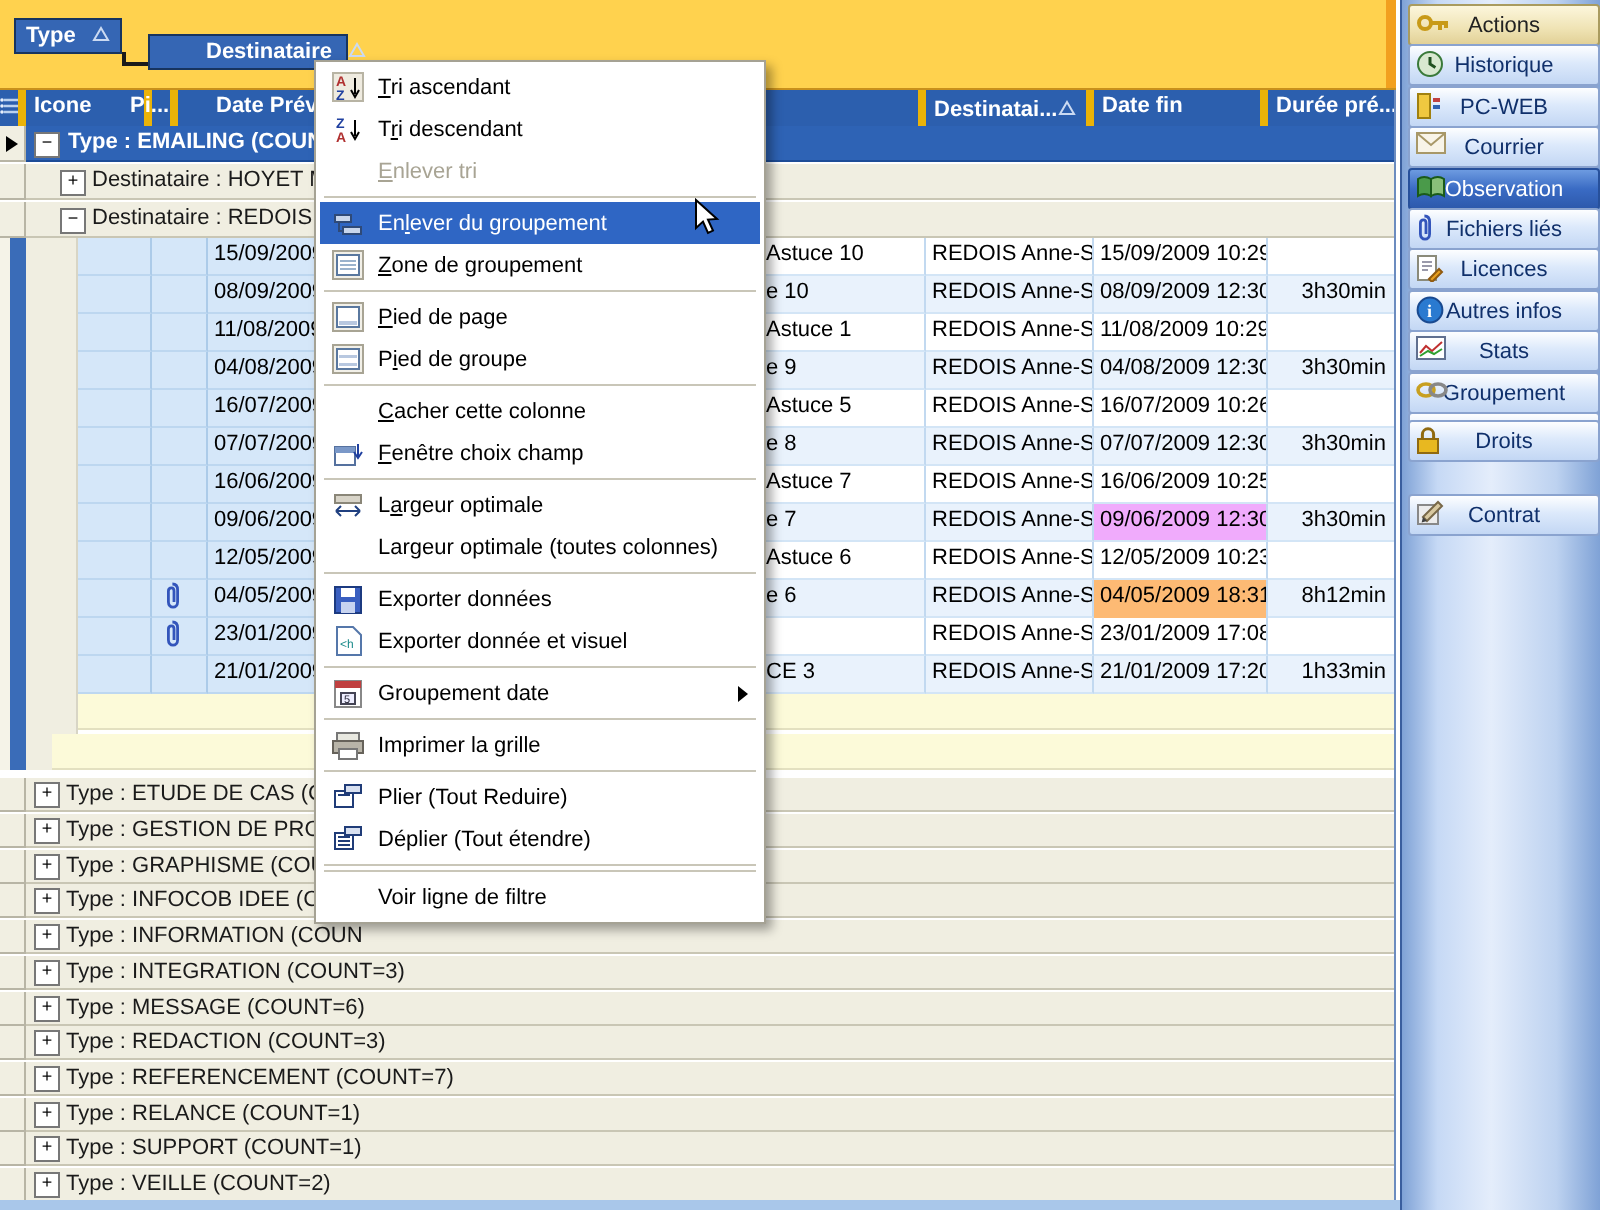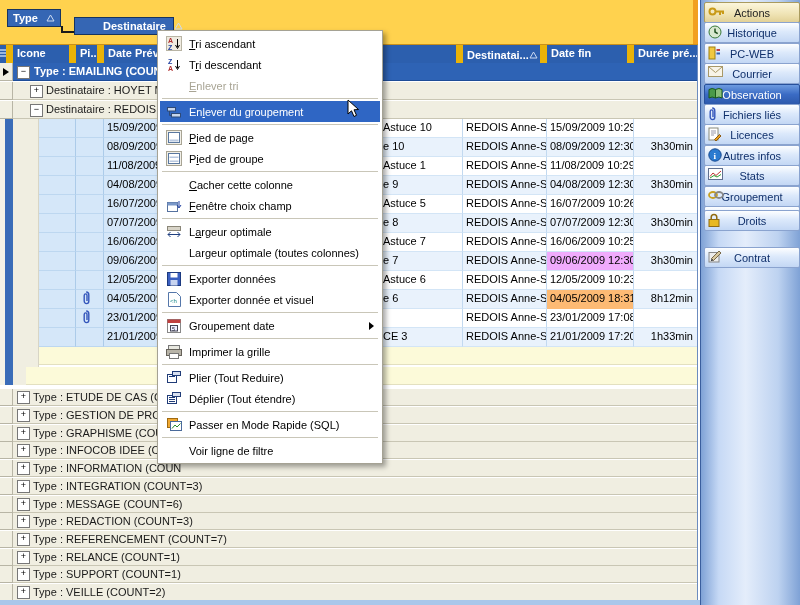--- a/index.html
+++ b/index.html
@@ -8,21 +8,21 @@
   .abs{position:absolute;box-sizing:border-box;}
   
   #band{left:0;top:0;width:698px;height:45px;background:var(--band,#FFD24E);border-bottom:1px solid #C8901C;}
   #band-edge{left:693px;top:0;width:5px;height:44px;background:#F2A01E;}
   .gbtn{background:var(--hdrblue2,#3566B4);border:1px solid #17345F;color:#fff;font-weight:bold;
         height:18px;display:flex;align-items:center;padding:0 5px;gap:8px;white-space:nowrap;}
   .conn-v{width:2px;background:#1a1a1a;}
   .conn-h{height:2px;background:#1a1a1a;}
   
   #hdr{left:0;top:45px;width:698px;height:18px;background:var(--hdrblue,#2C5FAE);}
-  .hcell{top:0;height:18px;border-right:7px solid #eab308;color:#fff;font-weight:bold;
+  .hcell{top:0;height:18px;border-right:4px solid #eab308;color:#fff;font-weight:bold;
          padding:2px 2px 0 4px;white-space:nowrap;overflow:hidden;}
   .hcorner{display:flex;align-items:center;justify-content:center;padding:0;}
   
   .grow{background:#F0EEE1;border-bottom:1px solid #C9C6B4;color:#1a1a1a;white-space:nowrap;overflow:hidden;}
   .grow.sel{background:var(--selblue,#2E63B5);color:#fff;font-weight:bold;border-bottom:1px solid #1D4C97;}
   .gutter{background:#F1EFE2;border-right:1px solid #B8B5A5;border-bottom:1px solid #B8B5A5;}
   .expbox{position:absolute;width:11px;height:11px;background:#fff;border:1px solid #777;
           font-size:9px;line-height:9px;text-align:center;color:#000;font-weight:normal;}
   .rowmark{position:absolute;left:3px;top:5px;width:0;height:0;border-left:6px solid #000;
            border-top:4px solid transparent;border-bottom:4px solid transparent;}
@@ -79,21 +79,21 @@
   <div id="hdr" class="abs">
     <div class="hcell hcorner abs" style="left:0;width:13px;">
         <span id="corner-ic"><svg width="10" height="10">
             <path d="M2 2 H9 M2 5 H9 M2 8 H9" stroke="#BCD2EE" stroke-width="1.3"></path>
             <circle cx="1" cy="2" r="0.9" fill="#E8F0FC"></circle>
             <circle cx="1" cy="5" r="0.9" fill="#E8F0FC"></circle>
             <circle cx="1" cy="8" r="0.9" fill="#E8F0FC"></circle>
           </svg></span>
       </div>
     <div class="hcell abs" style="left:13px;width:63px;">Icone</div>
-    <div class="hcell abs" style="left:76px;width:28px;">Pi...</div>
+    <div class="hcell abs" style="left:61px;width:28px;">Pi...</div>
     <div class="hcell abs" style="left:104px;width:178px;">Date Prév...</div>
     <div class="hcell abs" style="left:282px;width:181px;"></div>
     <div class="hcell abs" style="left:463px;width:84px;display:flex;align-items:center;">
       <span>Destinatai...</span>
       <span class="sort-tri" style="margin-left:auto;margin-right:5px;"><svg width="9" height="8">
             <path d="M4.5 1 L8 7 H1 Z" fill="none" stroke="#CBDAF2"></path>
           </svg></span>
     </div>
     <div class="hcell abs" style="left:547px;width:87px;">Date fin</div>
     <div class="hcell abs" style="left:634px;width:64px;border-right:none;">Durée pré...</div>
@@ -351,20 +351,30 @@
       <div class="mi hl">
         <div class="ic">
           <svg width="16" height="12">
             <rect x="1.5" y="1.5" width="8" height="3.5" fill="#C8D6EC" stroke="#2F4A78"></rect>
             <rect x="5.5" y="7.5" width="9" height="3.5" fill="#C8D6EC" stroke="#2F4A78"></rect>
             <path d="M3.5 5 V9.5 H5.5" stroke="#2F4A78" fill="none"></path>
           </svg>
         </div>
         <div class="lbl">En<u>l</u>ever du groupement</div>
       </div>
+      <div class="mi">
+        <div class="ic">
+          <svg width="16" height="15">
+            <rect x="0.5" y="0.5" width="15" height="14" fill="#F2F0E8" stroke="#A8A494"></rect>
+            <rect x="2.5" y="2.5" width="11" height="10" fill="#fff" stroke="#5A789F"></rect>
+            <path d="M4 5.5 H12 M4 7.5 H12 M4 9.5 H12" stroke="#9AB2CC"></path>
+          </svg>
+        </div>
+        <div class="lbl"><u>Z</u>one de groupement</div>
+      </div>
       <div class="msep"></div>
       <div class="mi">
         <div class="ic">
           <svg width="16" height="15">
             <rect x="0.5" y="0.5" width="15" height="14" fill="#F2F0E8" stroke="#A8A494"></rect>
             <rect x="2.5" y="2.5" width="11" height="10" fill="#fff" stroke="#5A789F"></rect>
             <rect x="3.5" y="9.5" width="9" height="2" fill="#B8C8E0"></rect>
           </svg>
         </div>
         <div class="lbl"><u>P</u>ied de page</div>
@@ -468,30 +478,20 @@
         <div class="ic">
           <svg width="14" height="13">
             <rect x="0.5" y="3.5" width="9" height="8" fill="#fff" stroke="#203C78"></rect>
             <path d="M2 5.5 H8 M2 7.5 H8 M2 9.5 H8" stroke="#203C78"></path>
             <rect x="5.5" y="0.5" width="8" height="4" fill="#D8E0F0" stroke="#203C78"></rect>
           </svg>
         </div>
         <div class="lbl">Déplier (Tout étendre)</div>
       </div>
       <div class="msep"></div>
-      <div class="mi">
-        <div class="ic">
-          <svg width="15" height="13">
-            <rect x="0.5" y="0.5" width="10" height="9" fill="#F0A830" stroke="#A06A10"></rect>
-            <rect x="3.5" y="3.5" width="11" height="9" fill="#fff" stroke="#4A6A9A"></rect>
-            <path d="M5 10.5 l3 -3.5 l2 2 l3.5 -3.5" stroke="#2A8A2A" fill="none"></path>
-          </svg>
-        </div>
-        <div class="lbl">Passer en Mode Rapide (SQL)</div>
-      </div>
       <div class="msep"></div>
       <div class="mi">
         <div class="ic"></div>
         <div class="lbl">Voir ligne de filtre</div>
       </div>
     </div>
 
   <div id="side" class="abs">
       <div class="sbtn header" style="top: 2px;">
         <div class="sic"><svg width="17" height="13">

